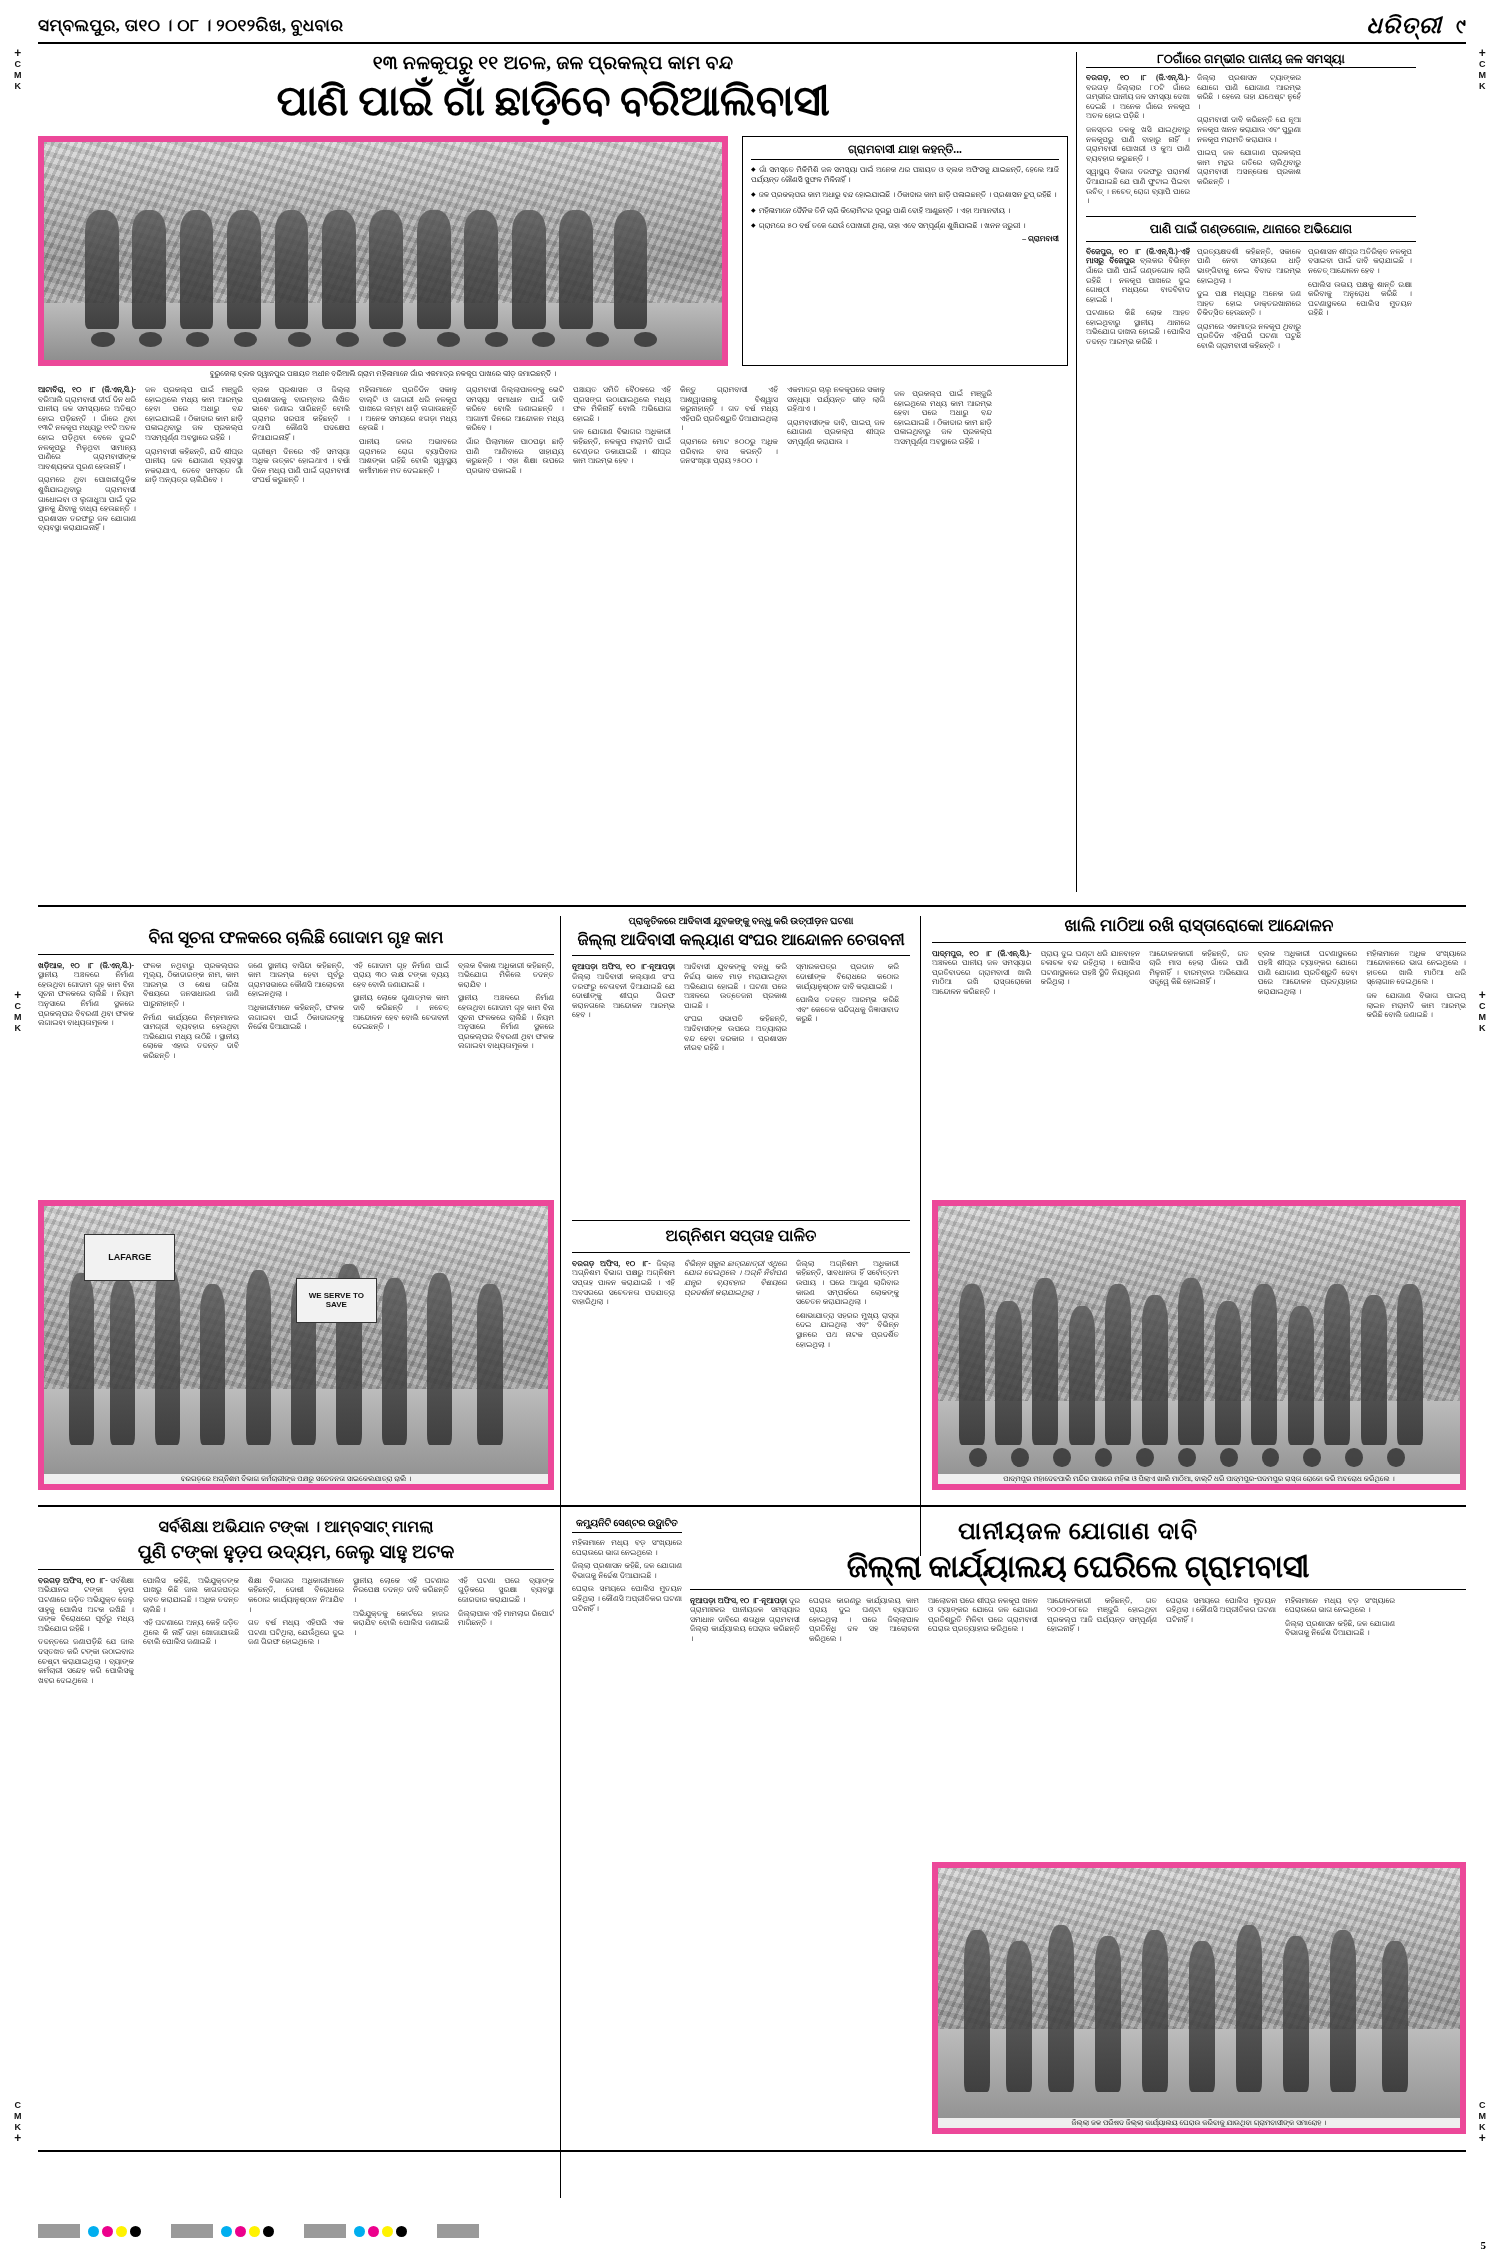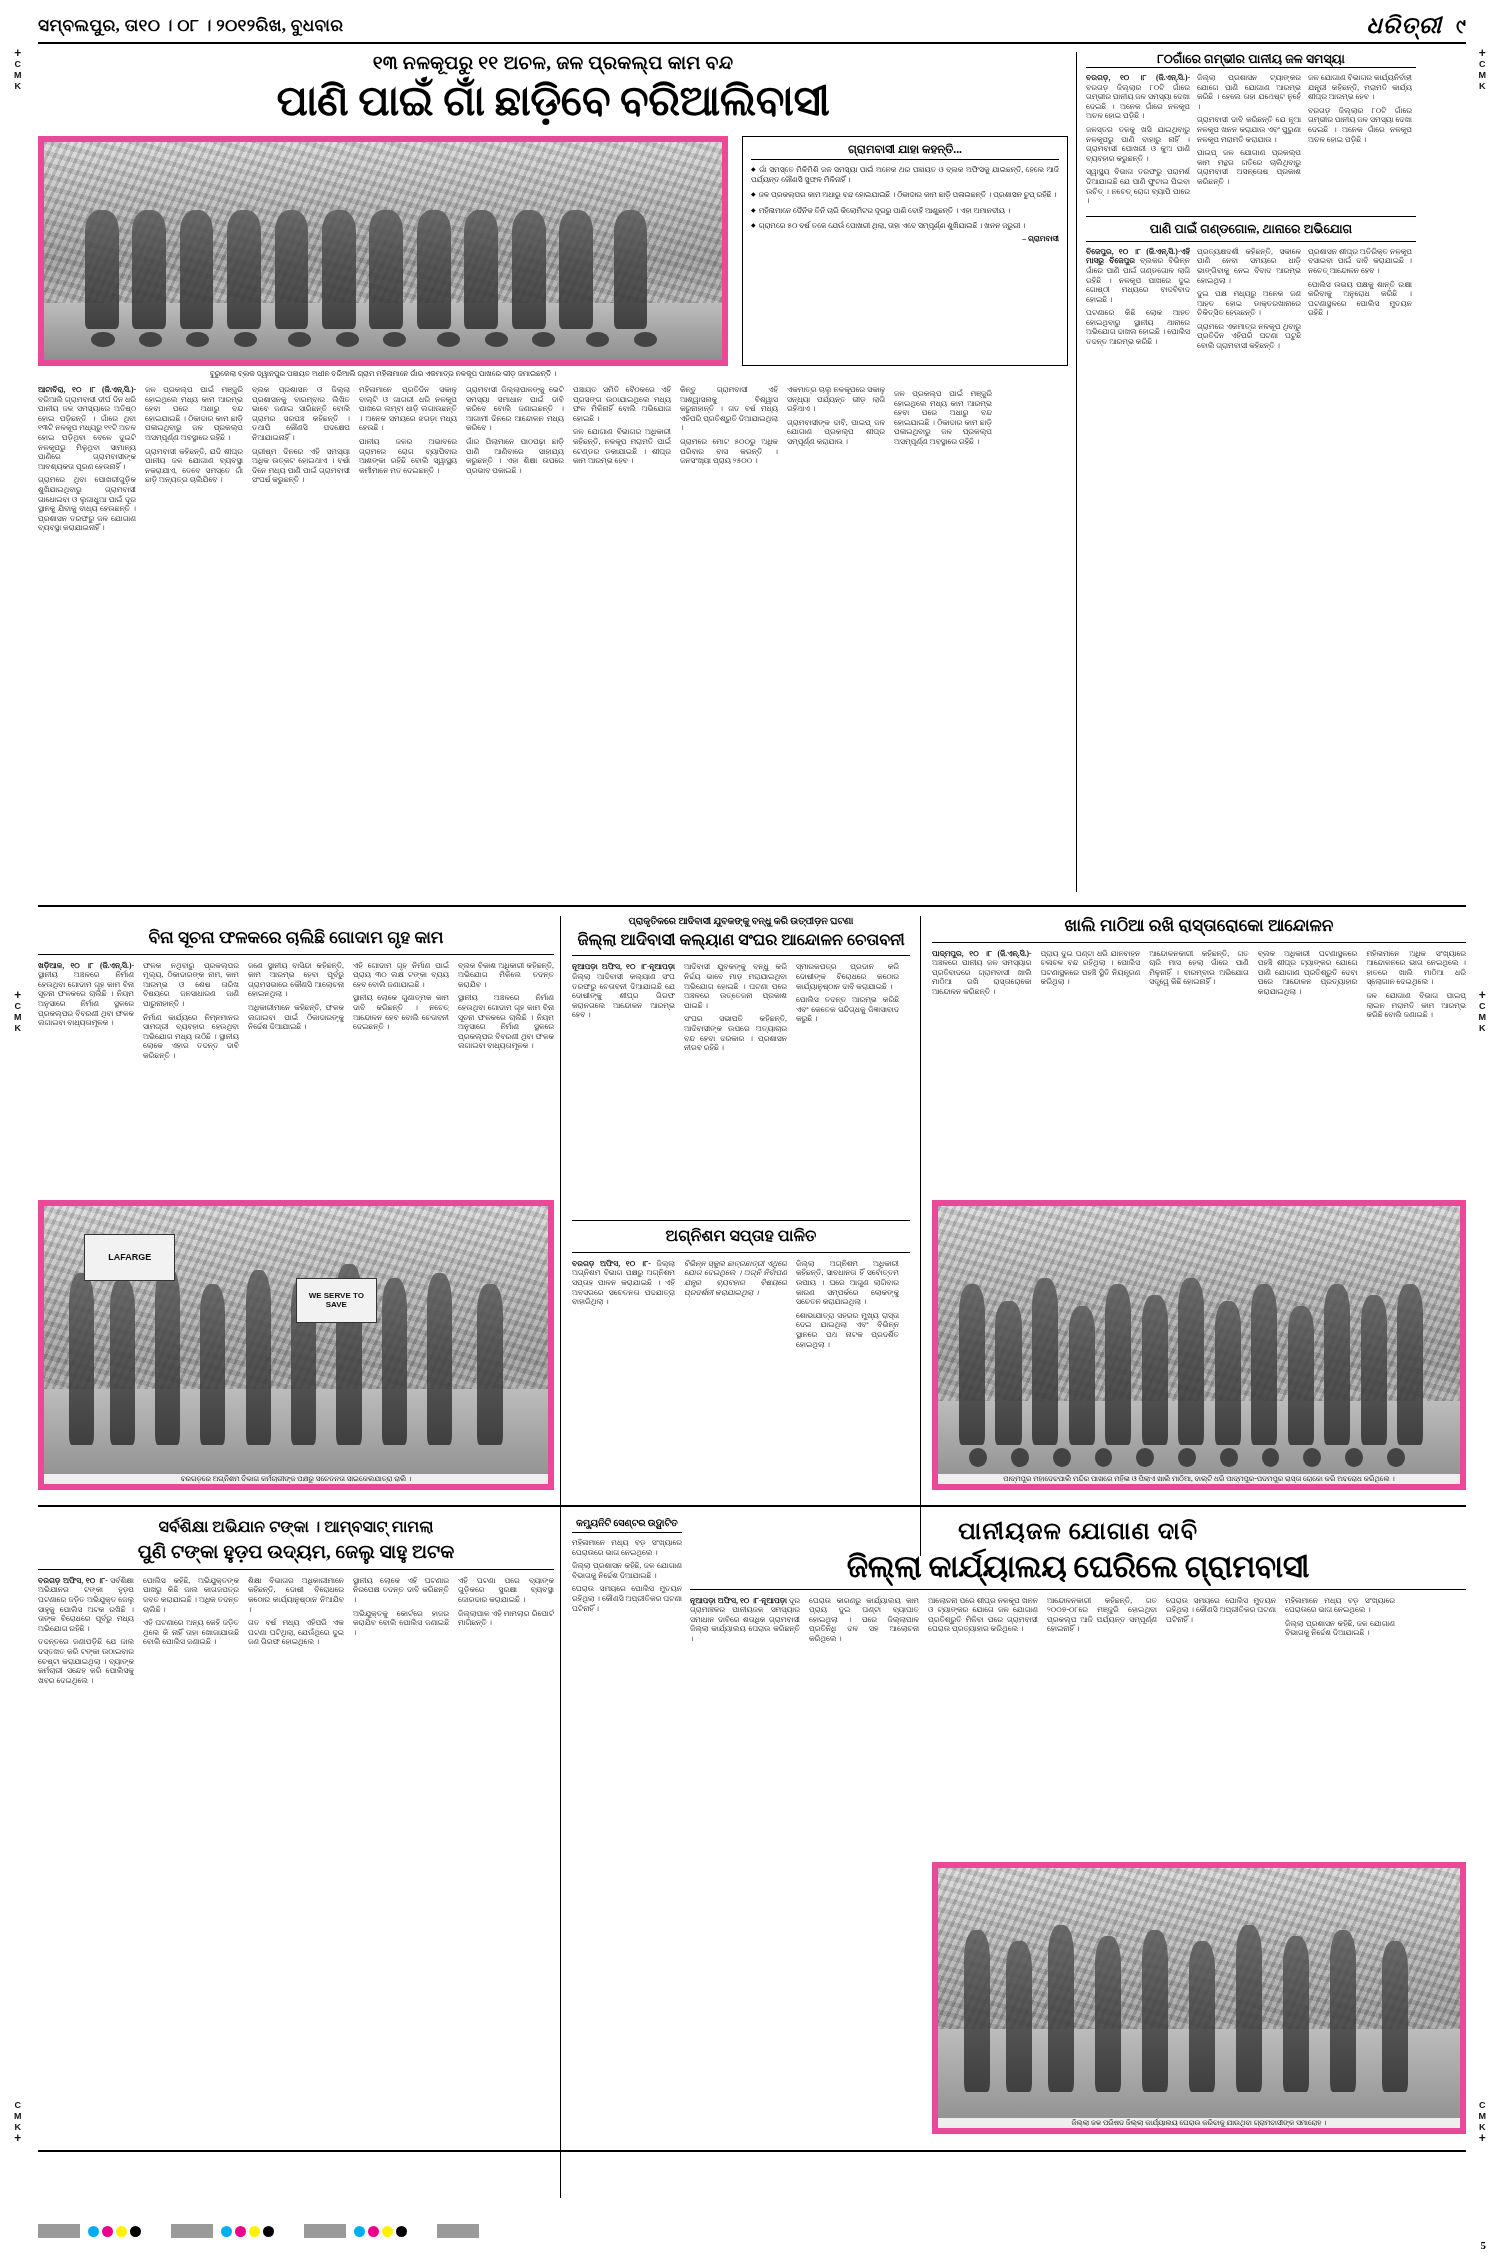--- a/index.html
+++ b/index.html
@@ -191,24 +191,20 @@
       <div class="col-text" style="width:104px;">
         <p><span class="lead">ବରଗଡ଼, ୧୦ ।୮ (ଜି.ଏନ୍.ସି.)-</span>
         <span>ବରଗଡ଼ ଜିଲ୍ଲାର ୮୦ଟି ଗାଁରେ ଗମ୍ଭୀର ପାନୀୟ ଜଳ ସମସ୍ୟା ଦେଖା ଦେଇଛି । ଅନେକ ଗାଁରେ ନଳକୂପ ଅଚଳ ହୋଇ ପଡ଼ିଛି ।</span></p>
         <p>ଜଳସ୍ତର ତଳକୁ ଖସି ଯାଇଥିବାରୁ ନଳକୂପରୁ ପାଣି ବାହାରୁ ନାହିଁ । ଗ୍ରାମବାସୀ ପୋଖରୀ ଓ କୁଅ ପାଣି ବ୍ୟବହାର କରୁଛନ୍ତି ।</p>
         <p>ସ୍ୱାସ୍ଥ୍ୟ ବିଭାଗ ତରଫରୁ ପରାମର୍ଶ ଦିଆଯାଇଛି ଯେ ପାଣି ଫୁଟାଇ ପିଇବା ଉଚିତ୍ । ନଚେତ୍ ରୋଗ ବ୍ୟାପି ପାରେ ।</p>
       </div>
       <div class="col-text" style="width:104px;">
         <p>ଜିଲ୍ଲା ପ୍ରଶାସନ ଟ୍ୟାଙ୍କର ଯୋଗେ ପାଣି ଯୋଗାଣ ଆରମ୍ଭ କରିଛି । ହେଲେ ତାହା ଯଥେଷ୍ଟ ନୁହେଁ ।</p>
         <p>ଗ୍ରାମବାସୀ ଦାବି କରିଛନ୍ତି ଯେ ନୂଆ ନଳକୂପ ଖନନ କରାଯାଉ ଏବଂ ପୁରୁଣା ନଳକୂପ ମରାମତି କରାଯାଉ ।</p>
         <p>ପାଇପ୍ ଜଳ ଯୋଗାଣ ପ୍ରକଲ୍ପ କାମ ମନ୍ଥର ଗତିରେ ଚାଲିଥିବାରୁ ଗ୍ରାମବାସୀ ଅସନ୍ତୋଷ ପ୍ରକାଶ କରିଛନ୍ତି ।</p>
-      </div>
-      <div class="col-text" style="width:104px;">
-        <p>ଜଳ ଯୋଗାଣ ବିଭାଗର କାର୍ଯ୍ୟନିର୍ବାହୀ ଯନ୍ତ୍ରୀ କହିଛନ୍ତି, ମରାମତି କାର୍ଯ୍ୟ ଶୀଘ୍ର ଆରମ୍ଭ ହେବ ।</p>
-        <p>ବରଗଡ଼ ଜିଲ୍ଲାର ୮୦ଟି ଗାଁରେ ଗମ୍ଭୀର ପାନୀୟ ଜଳ ସମସ୍ୟା ଦେଖା ଦେଇଛି । ଅନେକ ଗାଁରେ ନଳକୂପ ଅଚଳ ହୋଇ ପଡ଼ିଛି ।</p>
       </div>
     </div>
 
     <div class="subhead-sm rule-top rule-bot" style="margin-top:6px; padding:5px 0 4px;">ପାଣି ପାଇଁ ଗଣ୍ଡଗୋଳ, ଥାନାରେ ଅଭିଯୋଗ</div>
     <div style="display:flex; gap:7px; margin-top:5px;">
       <div class="col-text" style="width:104px; height:330px;">
         <p><span class="lead">ବିଜେପୁର, ୧୦ ।୮ (ଜି.ଏନ୍.ସି.)-ଏହି ମାସରୁ ବିଜେପୁର</span>
         <span>ବ୍ଲକର ବିଭିନ୍ନ ଗାଁରେ ପାଣି ପାଇଁ ଗଣ୍ଡଗୋଳ ଲାଗି ରହିଛି । ନଳକୂପ ପାଖରେ ଦୁଇ ଗୋଷ୍ଠୀ ମଧ୍ୟରେ ବାଦବିବାଦ ହୋଇଛି ।</span></p>
         <p>ଘଟଣାରେ କିଛି ଲୋକ ଆହତ ହୋଇଥିବାରୁ ସ୍ଥାନୀୟ ଥାନାରେ ଅଭିଯୋଗ ଦାଖଲ ହୋଇଛି । ପୋଲିସ ତଦନ୍ତ ଆରମ୍ଭ କରିଛି ।</p>
       </div>

